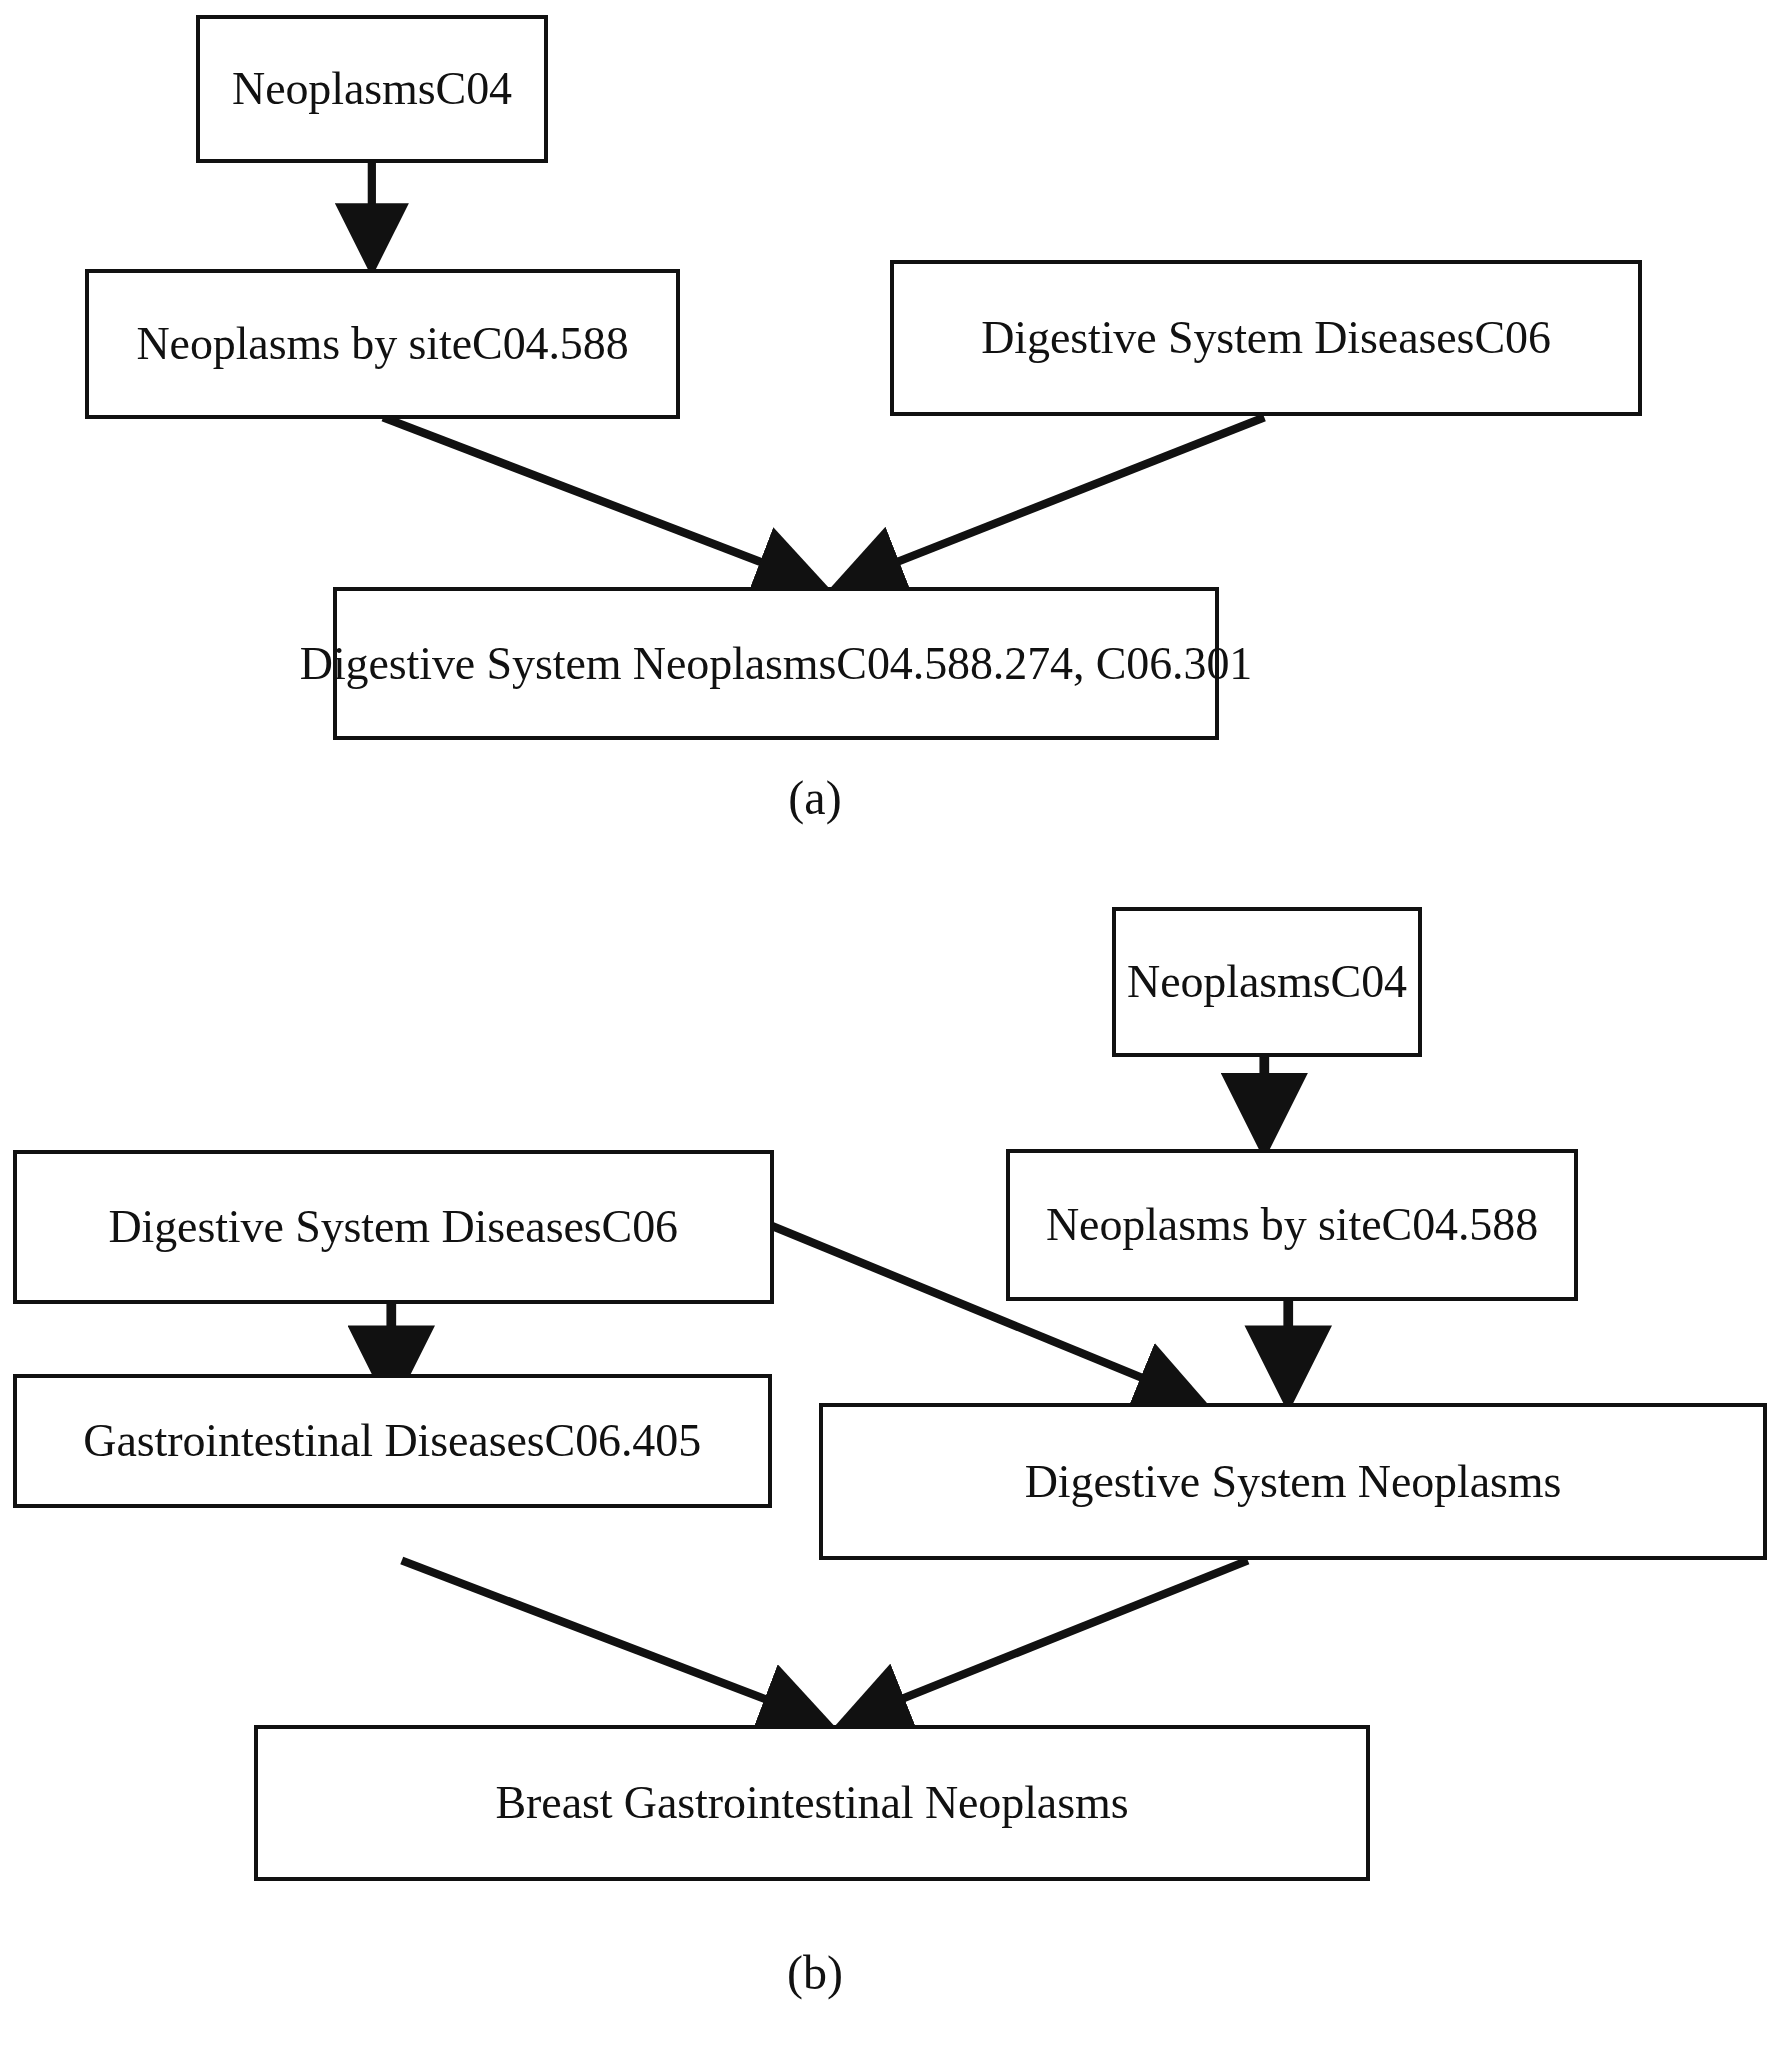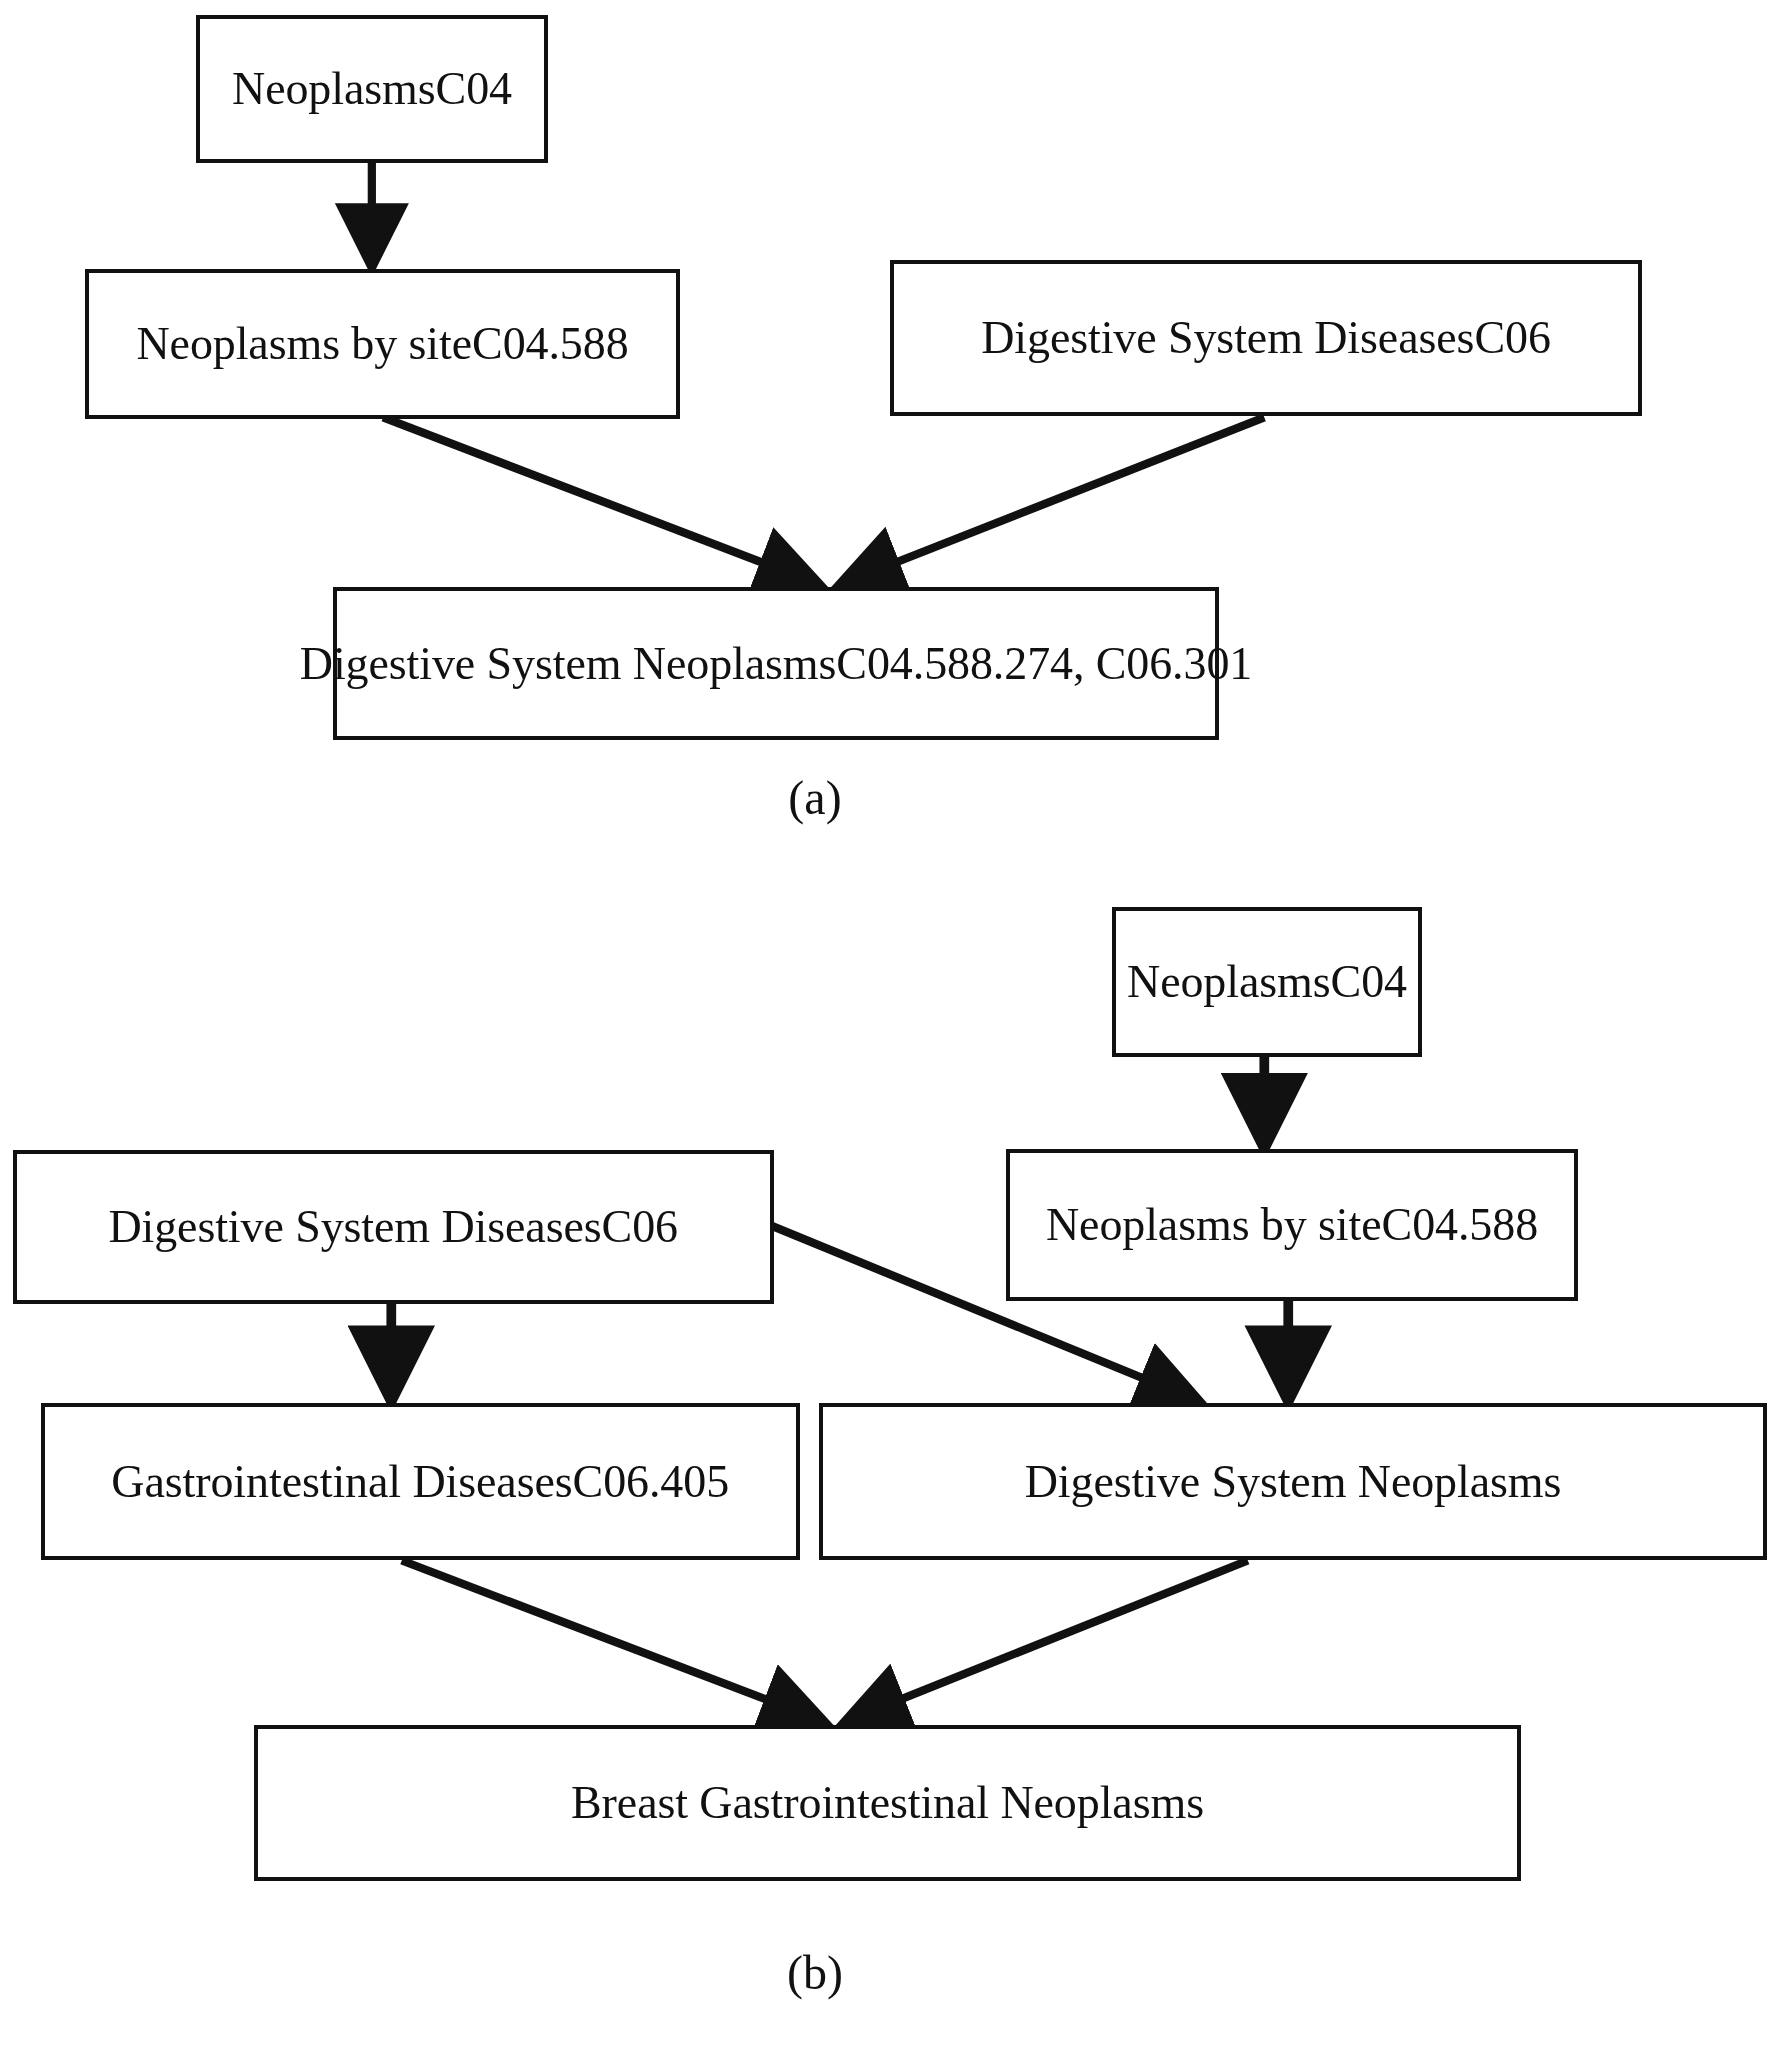--- a/index.html
+++ b/index.html
@@ -115,29 +115,29 @@
   <div class="node-box" style="left:12.7px; top:1150px; width:761px; height:154px;">
     <span class="node-line node-title">Digestive System Diseases</span>
     <span class="node-line node-code">C06</span>
   </div>
 
   <div class="node-box" style="left:1006px; top:1149px; width:572px; height:152px;">
     <span class="node-line node-title">Neoplasms by site</span>
     <span class="node-line node-code">C04.588</span>
   </div>
 
-  <div class="node-box" style="left:12.7px; top:1403px; width:759px; height:157px;margin-left:28px;">
+  <div class="node-box" style="left:12.7px; top:1374px; width:759px; height:134px;">
     <span class="node-line node-title">Gastrointestinal Diseases</span>
     <span class="node-line node-code">C06.405</span>
   </div>
 
   <div class="node-box" style="left:819px; top:1403px; width:948px; height:157px;">
     <span class="node-line node-title">Digestive System Neoplasms</span>
   </div>
 
-  <div class="node-box" style="left:254px; top:1725px; width:1267px; height:156px;">
+  <div class="node-box" style="left:254px; top:1725px; width:1116px; height:156px;">
     <span class="node-line node-title">Breast Gastrointestinal Neoplasms</span>
   </div>
 
   <div class="panel-caption" style="left:0px; top:1945px; width:1630px;">(b)</div>
 
 </div>
 
 
 </body></html>

